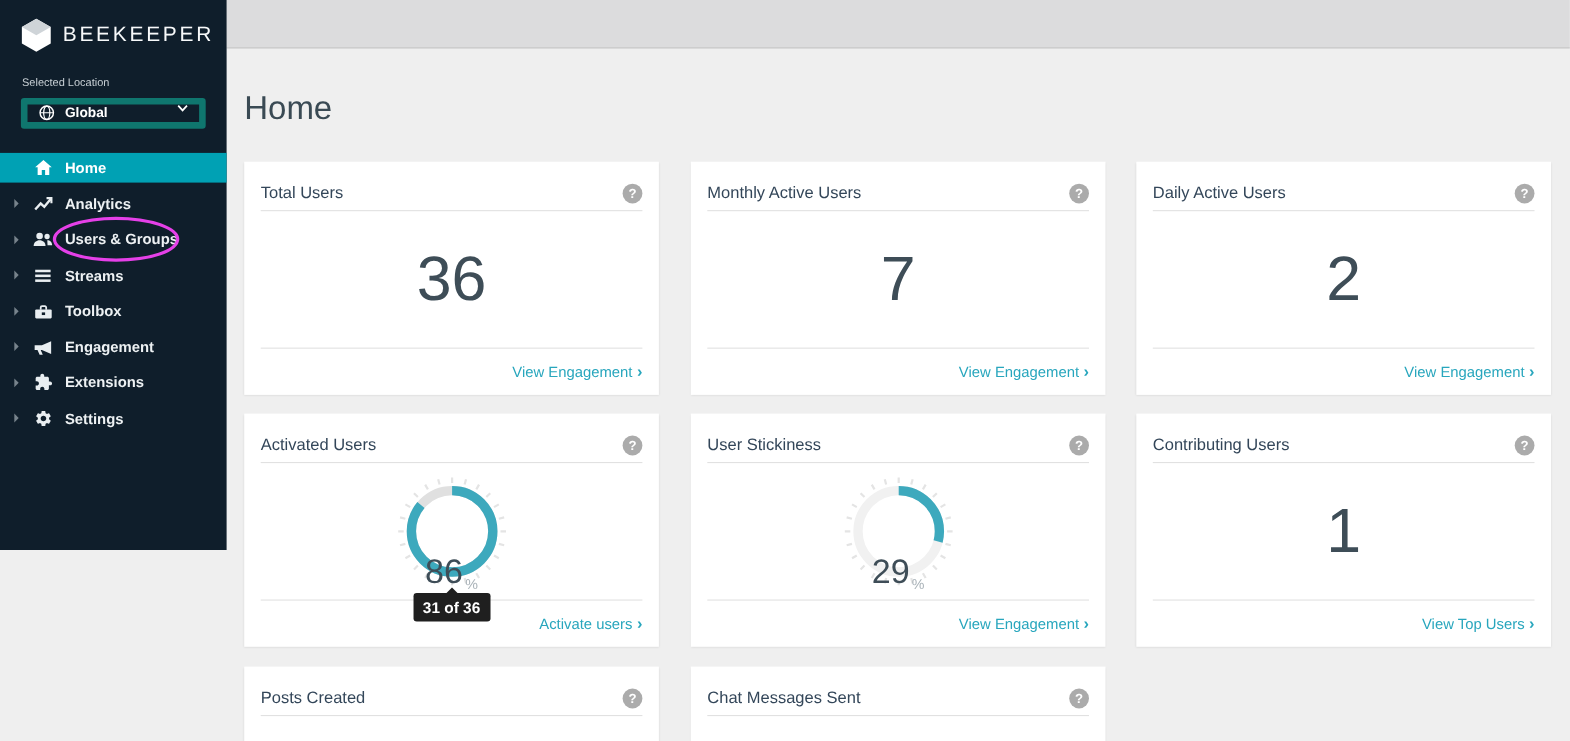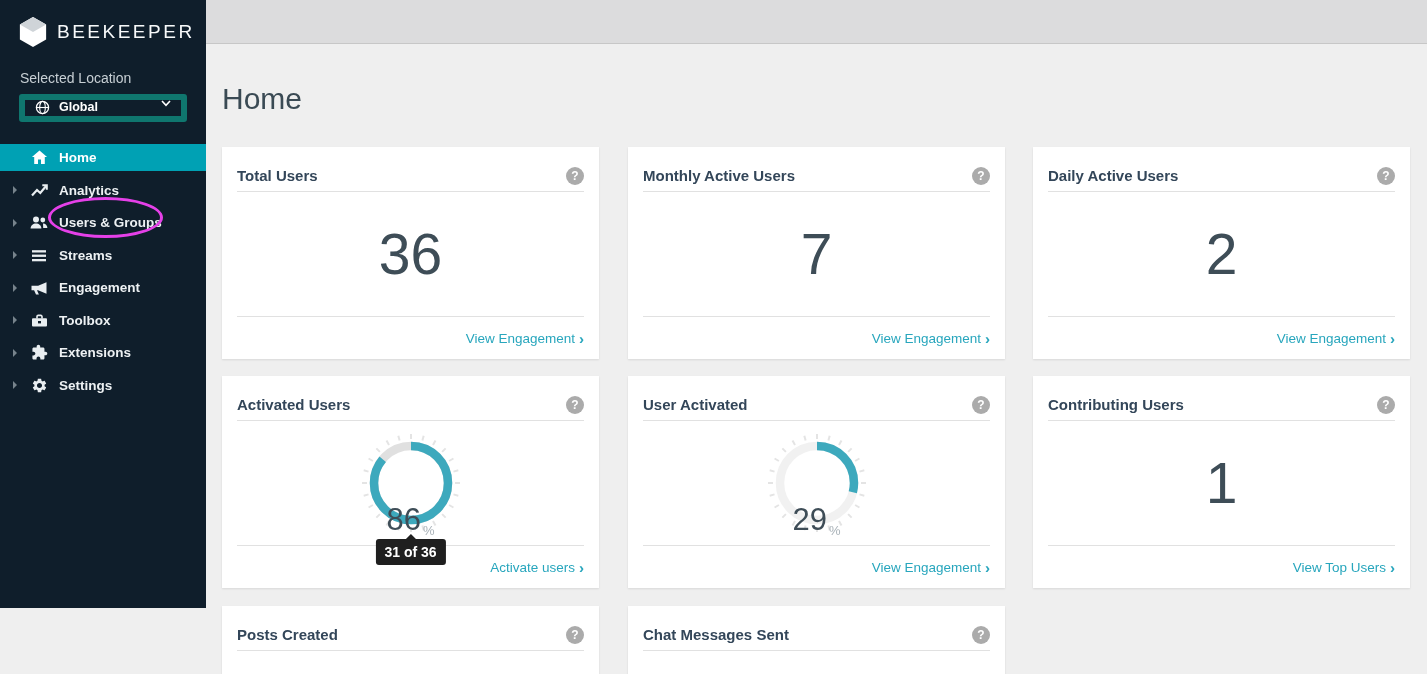--- a/index.html
+++ b/index.html
@@ -1,24 +1,24 @@
 <!DOCTYPE html>
 <html><head>
 <meta charset="utf-8">
 <style>
   * { margin:0; padding:0; box-sizing:border-box; }
   html,body { width:1427px; height:674px; overflow:hidden;
     font-family:"Liberation Sans", sans-serif; background:#efefef; }
 
   
-  .sidebar { position:absolute; left:0; top:0; width:206px; height:608px;
+  .sidebar { position:absolute; left:0; top:0; width:206px; height:500px;
     background:#0f1e2b; z-index:5; }
   .logo-row { display:flex; align-items:center; gap:9px; padding:16px 0 0 18px; }
   .brand-text { color:#f7f9fa; font-size:19px; letter-spacing:2.5px; font-weight:500; }
-  .loc-label { color:#c7cfd4; font-size:14px; margin:22px 0 8px 20px; }
+  .loc-label { color:#c7cfd4; font-size:10px; margin:22px 0 8px 20px; }
   .loc-btn { margin:0 19px; height:28px; border:6px solid #0f766e; border-radius:3px;
     display:flex; padding:0 10px; gap:9px; cursor:pointer; }
   .loc-btn .loc-text { color:#fff; font-size:12.5px; font-weight:700; }
   .loc-btn .chev-down { margin-left:auto; }
   .nav { margin-top:22px; }
   .nav-item { height:27px; margin-bottom:5.5px; display:flex; align-items:center;
     cursor:pointer; position:relative; }
   .nav-item .caret { width:0; height:0; border-top:4px solid transparent;
     border-bottom:4px solid transparent; border-left:4.5px solid #77838c;
     margin-left:13px; }
@@ -40,21 +40,21 @@
     color:#3a4a54; }
 
   
   .card { position:absolute; width:377px; height:212px; background:#ffffff;
     box-shadow:0 1px 2px rgba(0,0,0,0.10); }
   .c0{left:16px;top:147px;} .c1{left:422px;top:147px;} .c2{left:827px;top:147px;}
   .c3{left:16px;top:376px;} .c4{left:422px;top:376px;} .c5{left:827px;top:376px;}
   .c6{left:16px;top:606px;} .c7{left:422px;top:606px;}
   .card-head { display:flex; align-items:center; justify-content:space-between;
     padding:13px 15px 0 15px; height:44px; }
-  .card-title { font-size:15px; color:#334659; font-weight:700; }
+  .card-title { font-size:15px; color:#334659; font-weight:400; }
   .help { width:18px; height:18px; border-radius:50%; background:#ababab; color:#fff;
     font-size:12px; font-weight:700; display:flex; align-items:center;
     justify-content:center; cursor:pointer; }
   .head-rule { border-bottom:1px solid #e1e1e1; margin:0 15px; }
   .card-body { position:absolute; top:45px; bottom:44px; left:15px; right:15px;
     display:flex; align-items:center; justify-content:center; }
   .big-number { font-size:57px; color:#3e4d57; font-weight:400; }
   .card-foot { position:absolute; bottom:0; left:15px; right:15px; height:43px;
     border-top:1px solid #e1e1e1; display:flex; align-items:center;
     justify-content:flex-end; }
@@ -145,37 +145,37 @@
             <rect x="1" y="6.6" width="14" height="2.3"></rect>
             <rect x="1" y="11" width="14" height="2.3"></rect>
           </svg>
       </span>
       <span class="nlabel">Streams</span>
     </div>
 
     <div class="nav-item">
       <span class="caret"></span>
       <span class="nicon">
-        <svg width="18" height="17" viewBox="0 0 18 17" fill="#e9eef1">
-            <path d="M1.5 6.8 v4.4 h2.6 l1.9 4.4 h2.9 l-1.9 -4.4 h1.1 l8.4 3.6 V3.2 L8.1 6.8 Z"></path>
-          </svg>
-      </span>
-      <span class="nlabel">Engagement</span>
-    </div>
-
-    <div class="nav-item">
-      <span class="caret"></span>
-      <span class="nicon">
         <svg width="17" height="16" viewBox="0 0 17 16">
             <path d="M6 6.5 V4.6 a1.2 1.2 0 0 1 1.2 -1.2 h2.6 a1.2 1.2 0 0 1 1.2 1.2 V6.5" fill="none" stroke="#e9eef1" stroke-width="1.6"></path>
             <rect x="1" y="6.3" width="15" height="8.2" rx="1" fill="#e9eef1"></rect>
             <rect x="7" y="9" width="3" height="2.4" fill="#0f1e2b"></rect>
           </svg>
       </span>
       <span class="nlabel">Toolbox</span>
+    </div>
+
+    <div class="nav-item">
+      <span class="caret"></span>
+      <span class="nicon">
+        <svg width="18" height="17" viewBox="0 0 18 17" fill="#e9eef1">
+            <path d="M1.5 6.8 v4.4 h2.6 l1.9 4.4 h2.9 l-1.9 -4.4 h1.1 l8.4 3.6 V3.2 L8.1 6.8 Z"></path>
+          </svg>
+      </span>
+      <span class="nlabel">Engagement</span>
     </div>
 
     <div class="nav-item">
       <span class="caret"></span>
       <span class="nicon">
         <svg width="17" height="17" viewBox="0 0 24 24" fill="#e9eef1">
             <path d="M20.5 11H19V7c0-1.1-.9-2-2-2h-4V3.5C13 2.1 11.9 1 10.5 1S8 2.1 8 3.5V5H4c-1.1 0-1.99.9-1.99 2v3.8H3.5c1.5 0 2.7 1.2 2.7 2.7s-1.2 2.7-2.7 2.7H2V20c0 1.1.9 2 2 2h3.8v-1.5c0-1.5 1.2-2.7 2.7-2.7s2.7 1.2 2.7 2.7V22H17c1.1 0 2-.9 2-2v-4h1.5c1.4 0 2.5-1.1 2.5-2.5S21.9 11 20.5 11z"></path>
           </svg>
       </span>
       <span class="nlabel">Extensions</span>
@@ -298,21 +298,21 @@
     <div class="card-foot">
       <a class="card-link">
           <span>Activate users</span>
           <span class="chev">›</span>
         </a>
     </div>
   </div>
 
   <div class="card c4">
     <div class="card-head">
-      <span class="card-title">User Activated</span>
+      <span class="card-title">User Stickiness</span>
       <span class="help">?</span>
     </div>
     <div class="head-rule"></div>
     <div class="card-body">
       <div class="gauge-wrap">
         <svg width="110" height="110" viewBox="0 0 110 110">
           <g class="gauge-ticks">
               <line x1="99" y1="55" x2="104" y2="55" stroke="#e4e4e4" stroke-width="2"></line>
               <line x1="97.500736356719" y1="66.38803798451092" x2="102.33036548816435" y2="67.68213321002352" stroke="#e4e4e4" stroke-width="2"></line>
               <line x1="93.1051177665153" y1="77" x2="97.4352447854375" y2="79.5" stroke="#e4e4e4" stroke-width="2"></line>

